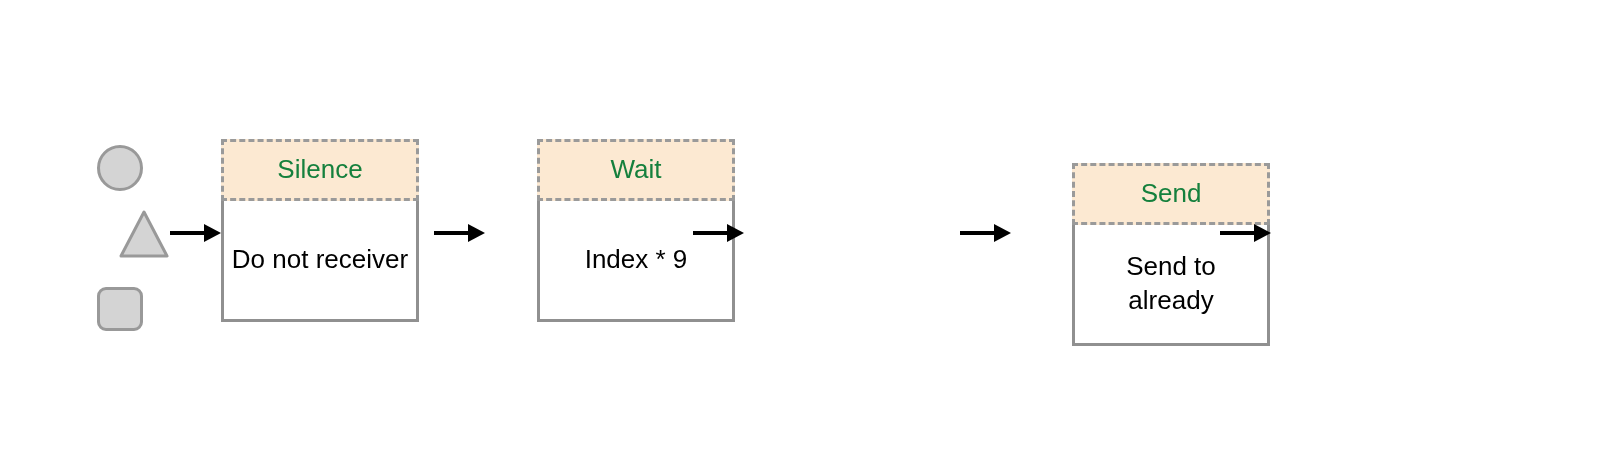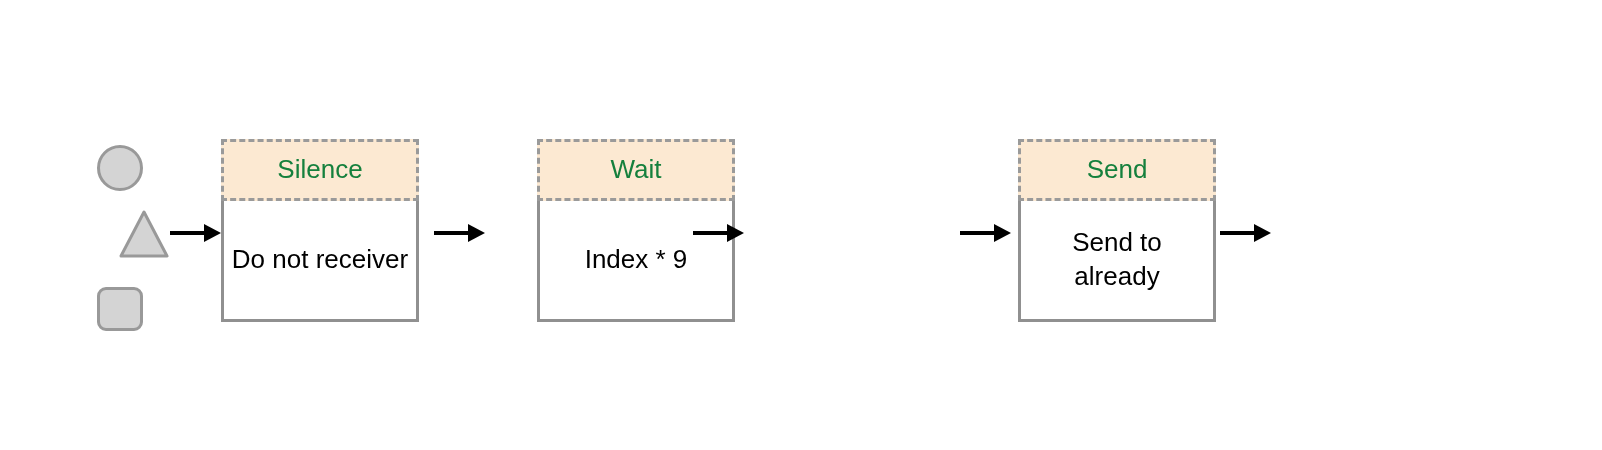--- a/index.html
+++ b/index.html
@@ -156,21 +156,21 @@
   </div>
 
 
   <div class="arrow" style="left:960px;">
     <svg width="52" height="24" viewBox="0 0 52 24" aria-hidden="true">
       <line x1="0" y1="12" x2="36" y2="12" stroke="#000000" stroke-width="4"></line>
       <polygon points="34,3 51,12 34,21" fill="#000000"></polygon>
     </svg>
   </div>
 
-  <div class="node" style="left:1018px;">
+  <div class="node" style="left:1072px;margin-top:24px;">
     <div class="node-header">
       <span class="node-header-label">Send</span>
     </div>
     <div class="node-body">Send to already</div>
   </div>
 
   <div class="arrow" style="left:1220px;">
     <svg width="52" height="24" viewBox="0 0 52 24" aria-hidden="true">
       <line x1="0" y1="12" x2="36" y2="12" stroke="#000000" stroke-width="4"></line>
       <polygon points="34,3 51,12 34,21" fill="#000000"></polygon>

